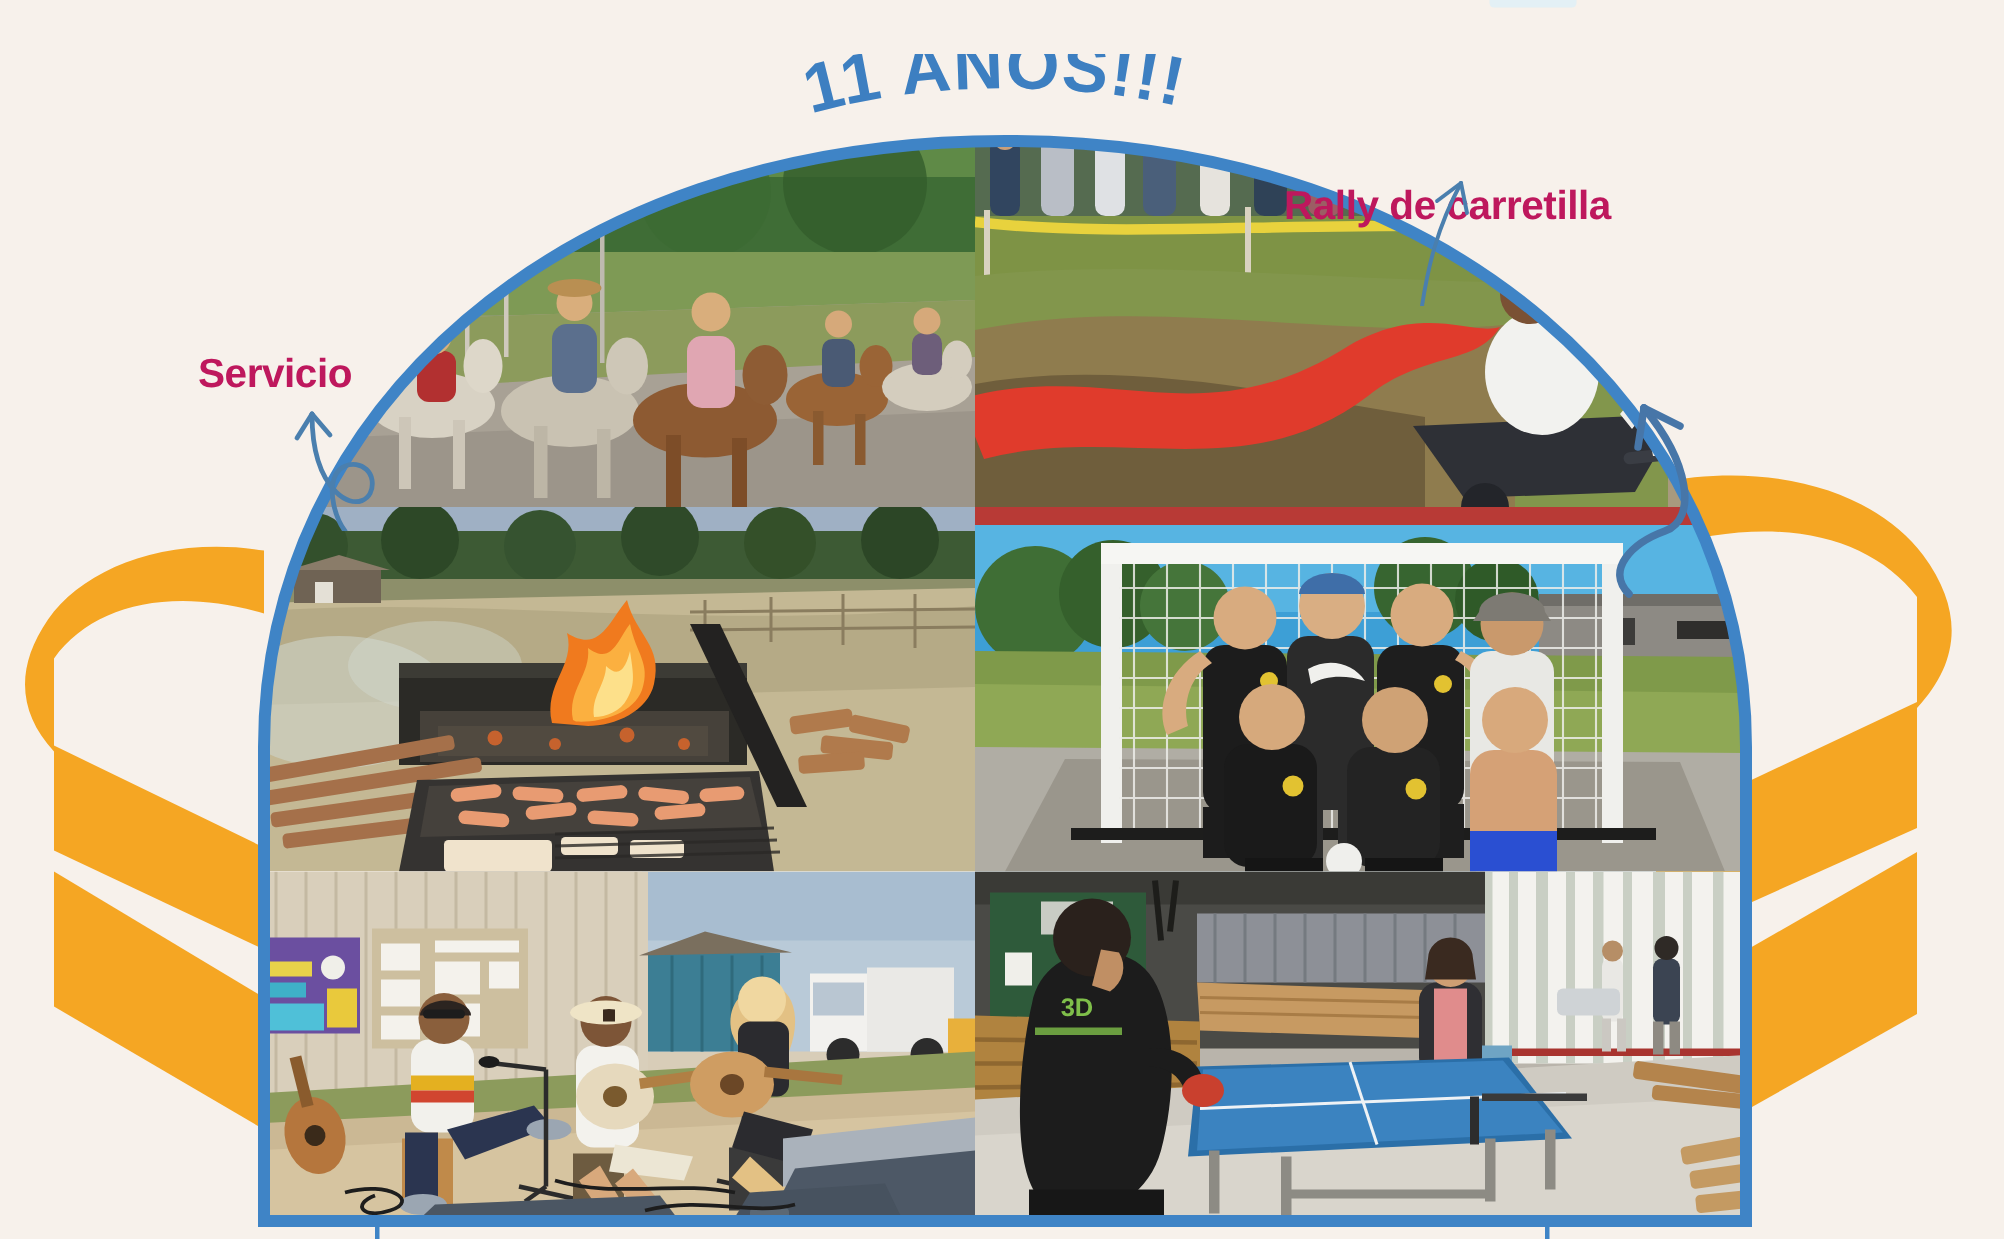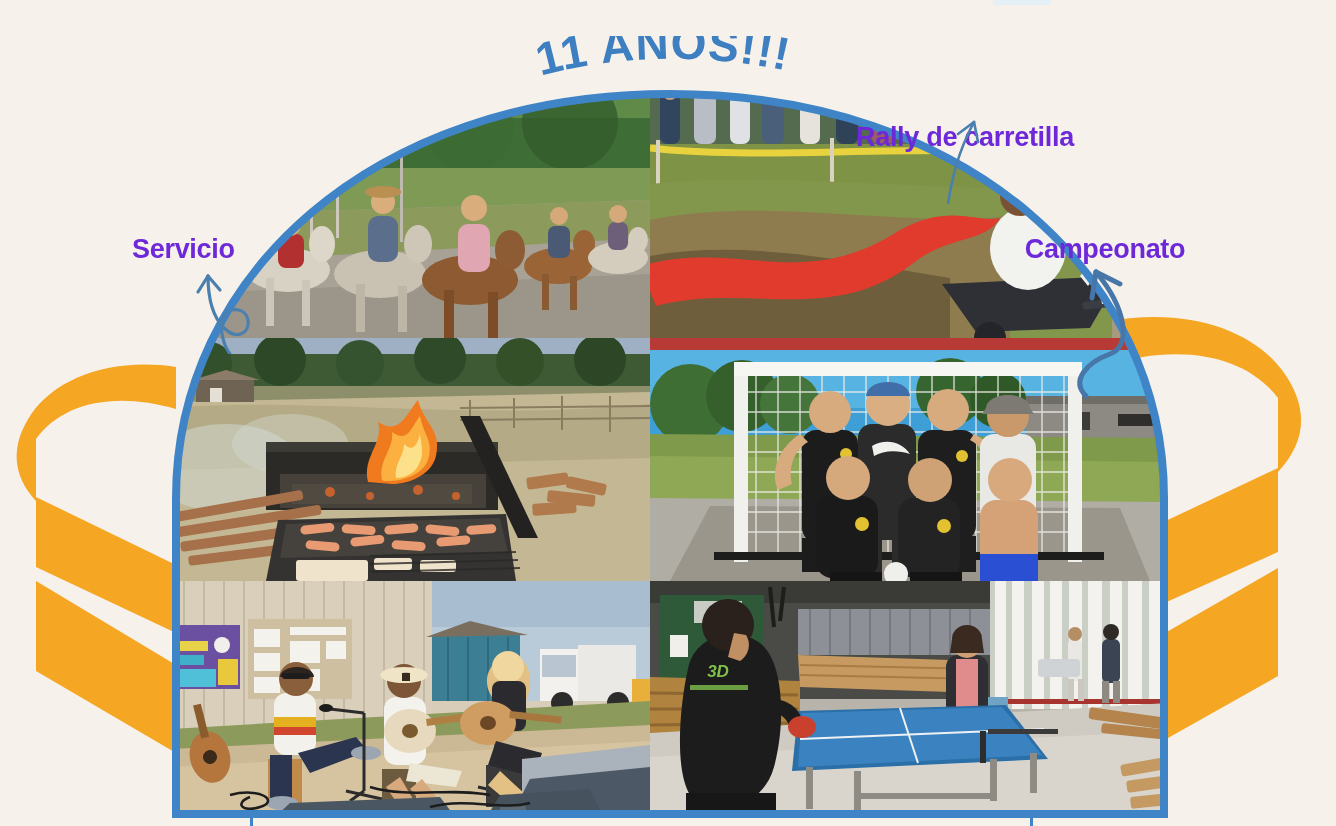--- a/index.html
+++ b/index.html
@@ -31,21 +31,20 @@
     position:absolute; inset:0;
     -webkit-clip-path: url(#archClipPath);
     clip-path: url(#archClipPath);
     overflow:hidden;
   }
   .photo-grid{
     position:absolute; inset:0;
     display:grid;
     grid-template-rows: 250px 243px 237px;
     grid-template-columns: 480px 520px;
-    font-style: italic;
   }
   .photo{ position:relative; overflow:hidden; }
   .photo svg{ display:block; width:100%; height:100%; }
   #arch-outline{
     position:absolute; inset:0;
     pointer-events:none;
   }
 
   
   #headline{
@@ -55,21 +54,21 @@
   }
   #headline text{
     font-family:"Liberation Sans", sans-serif;
     font-size:46px; font-weight:bold;
     fill:#3d7fc1; letter-spacing:1px;
   }
 
   
   .callout{
     position:absolute;
-    color:#6d28d9;
+    color:#be185d;
     font-weight:bold;
     font-size:27px;
     line-height:1.22;
     letter-spacing:-0.3px;
     white-space:pre-line;
   }
   #label-cantina{ left:132px; top:200px; width:190px; text-align:left; }
   #label-rally  { left:856px; top:88px;  width:300px; text-align:left; }
   #label-futbol { left:985px; top:200px; width:240px; text-align:center; }
 
@@ -764,21 +763,20 @@
   </div>
   <svg class="arrow" id="arrow-rally" viewBox="0 0 74 92">
     <g fill="none" stroke="#4a7fae" stroke-width="2.6" stroke-linecap="round">
       <path d="M30 92 C 34 66, 40 40, 56 10"></path>
       <path d="M56 10 L 40 22"></path>
       <path d="M56 10 L 60 30"></path>
     </g>
   </svg>
 
   <div class="callout" id="label-futbol">
-    <div>Campeonato</div>
   </div>
   <svg class="arrow" id="arrow-futbol" viewBox="0 0 112 142">
     <g fill="none" stroke="#4776a8" stroke-width="5" stroke-linecap="round">
       <path d="M24 138 C 8 122, 26 104, 48 96 C 70 88, 64 50, 34 14"></path>
       <path d="M34 14 L 30 40"></path>
       <path d="M34 14 L 58 26"></path>
     </g>
   </svg>
 
   <div class="stem" id="stem-left"></div>

